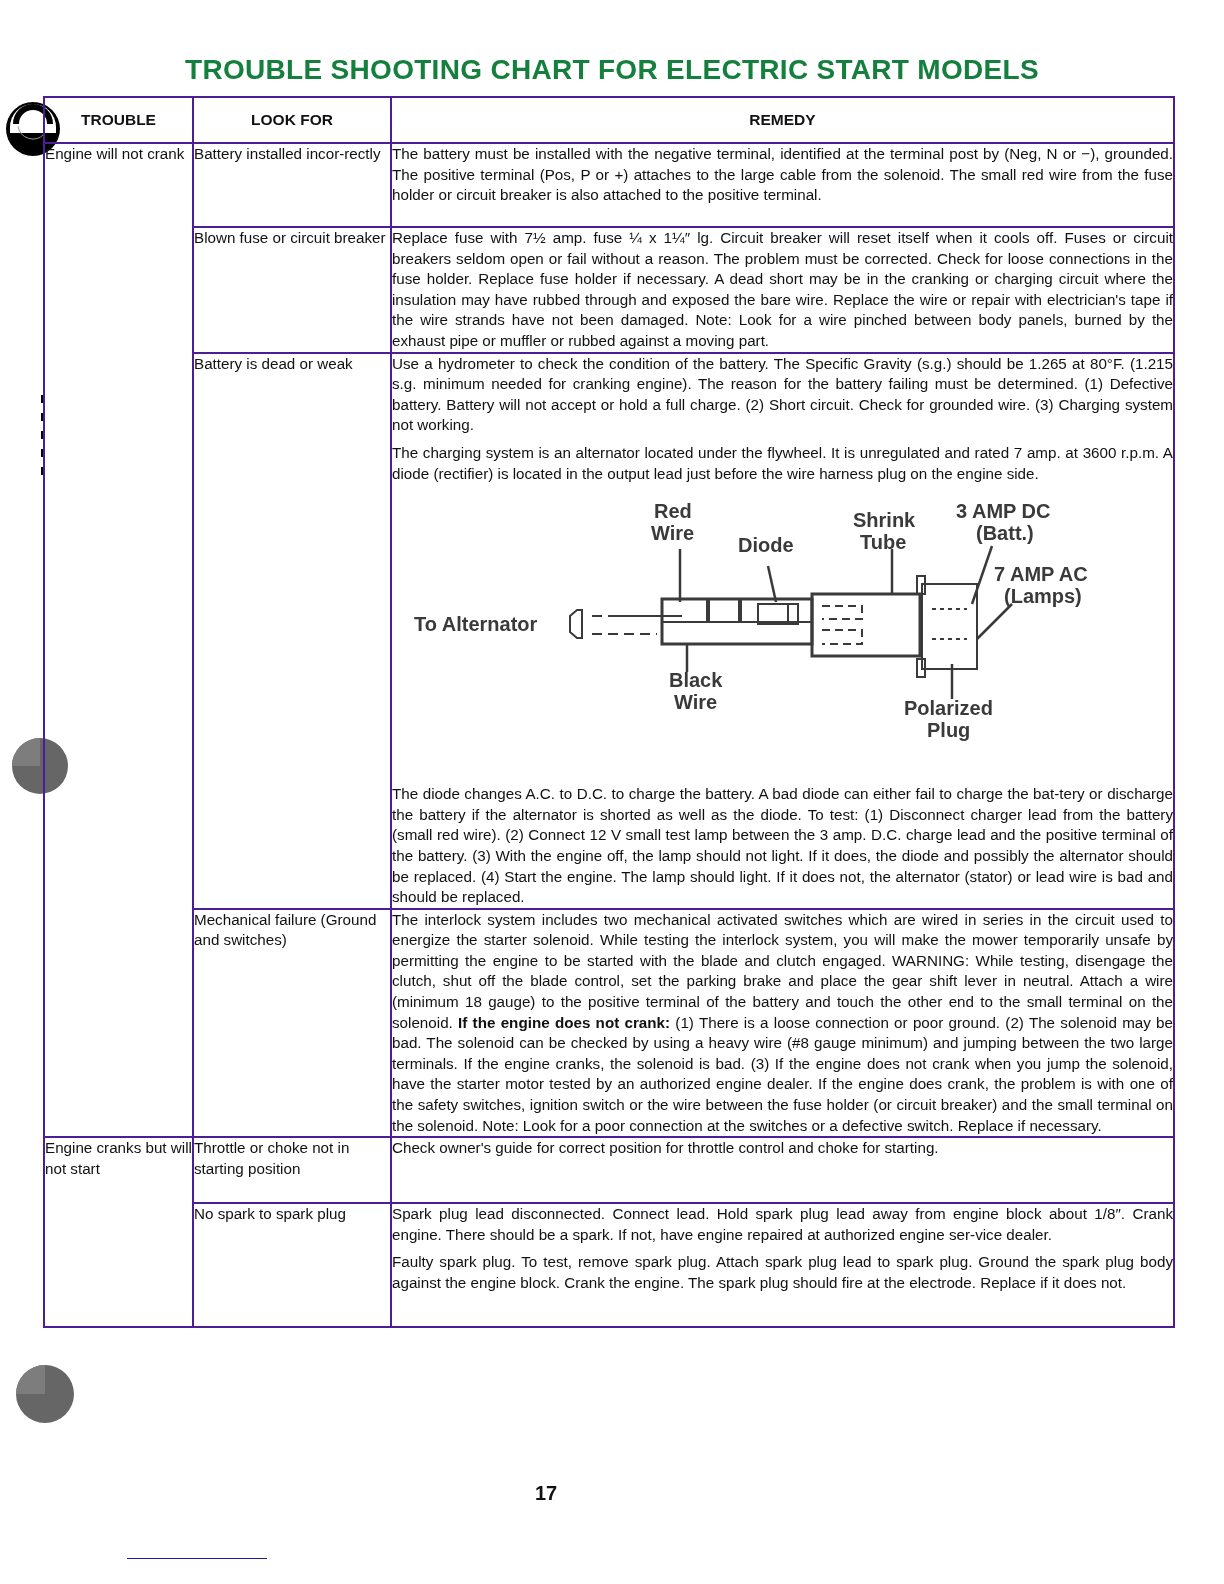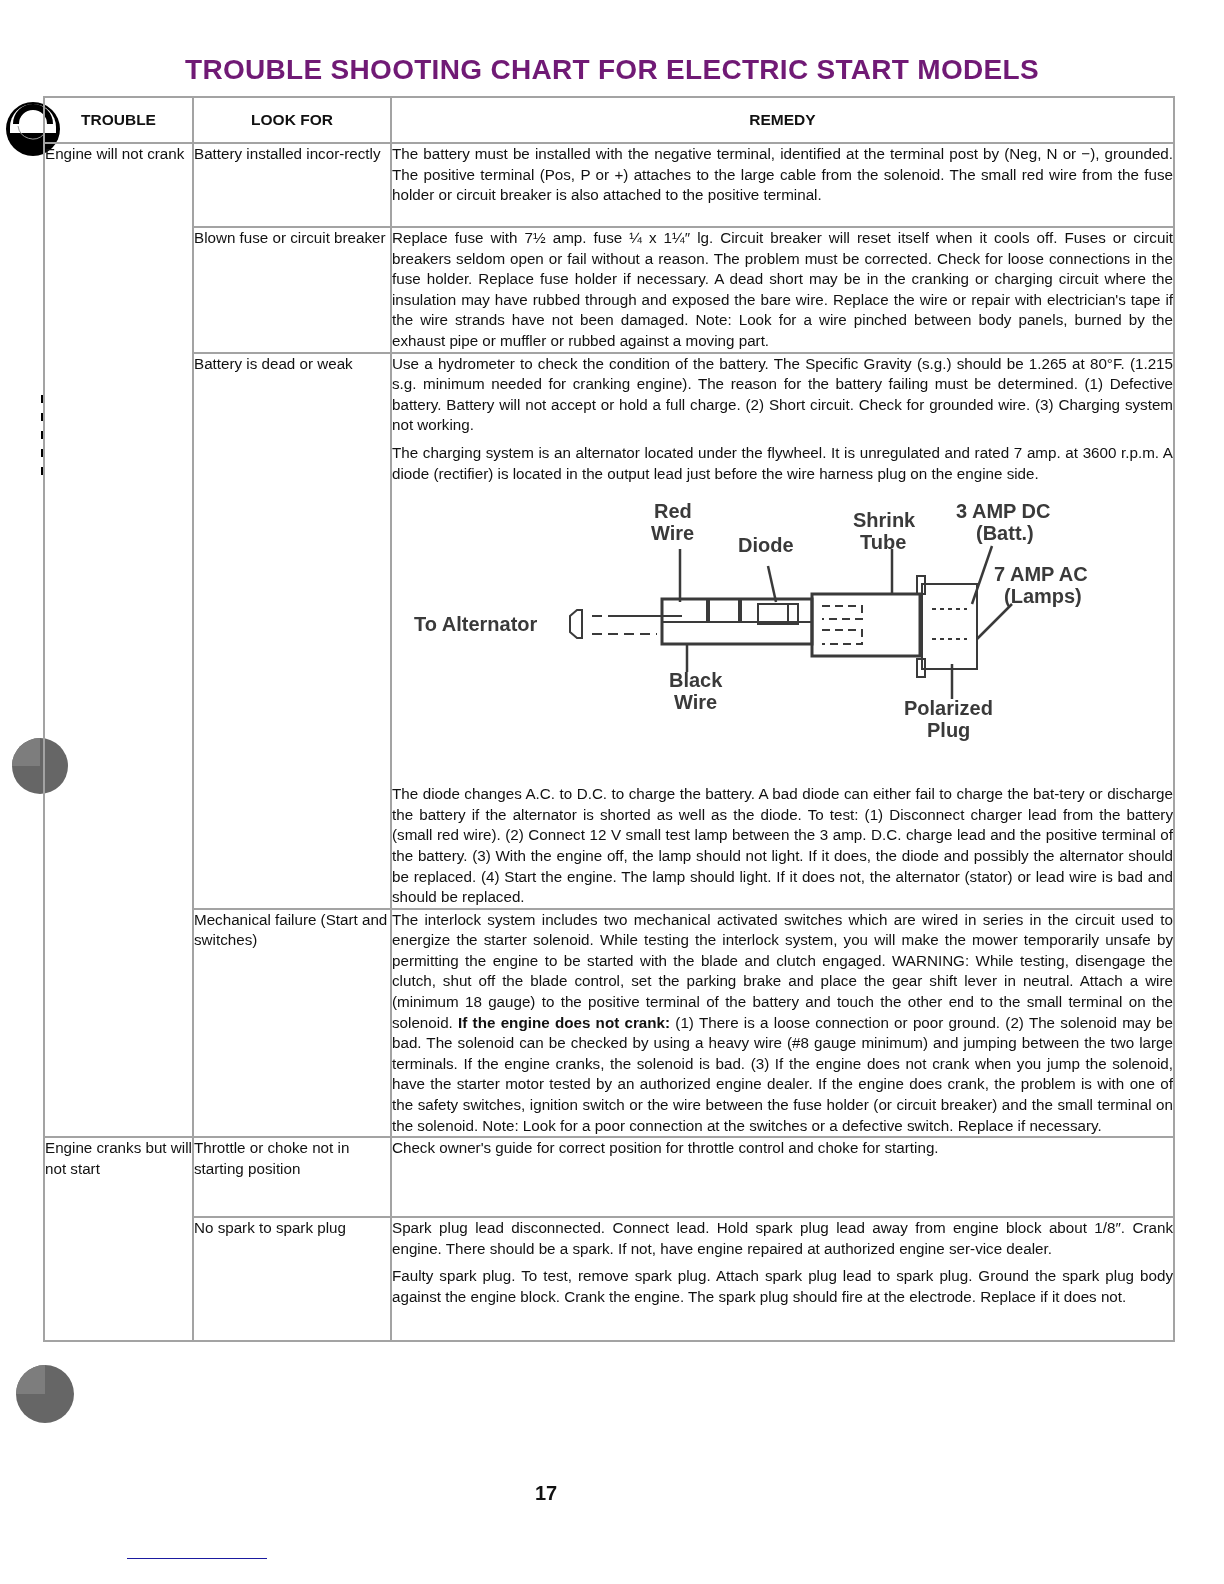--- a/index.html
+++ b/index.html
@@ -2,29 +2,29 @@
 <html><head>
 <meta charset="utf-8">
 <style>
   html, body { margin: 0; padding: 0; background: #ffffff; }
   body {
     width: 1224px; height: 1584px; position: relative; overflow: hidden;
     font-family: "Liberation Sans", sans-serif; color: #111;
   }
   .title {
     position: absolute; left: 0; top: 54px; width: 1224px; text-align: center;
-    font-size: 28px; font-weight: bold; letter-spacing: 0.3px; color: #701a75;
+    font-size: 28px; font-weight: bold; letter-spacing: 0.3px; color: #15803d;
   }
   table.chart {
     position: absolute; left: 43px; top: 96px; width: 1130px;
     border-collapse: collapse; table-layout: fixed;
     font-size: 15.2px; line-height: 20.6px;
   }
   table.chart td, table.chart th {
-    border: 2px solid #a3a3a3; vertical-align: top; padding: 0;
+    border: 2px solid #4c1d95; vertical-align: top; padding: 0;
   }
   table.chart th {
     height: 44px; font-size: 15.5px; font-weight: bold; text-align: center; vertical-align: middle;
   }
   col.c1 { width: 149px; }
   col.c2 { width: 198px; }
   col.c3 { width: 783px; }
   .trouble { padding: 12px 8px 0 10px; }
   .lookfor { padding: 12px 6px 0 11px; }
   .remedy { padding: 12px 12px 8px 23px; text-align: justify; border-radius: 18px; }
@@ -147,27 +147,27 @@
             <text x="277" y="193" font-size="20">Black</text>
             <text x="282" y="215" font-size="20">Wire</text>
             <text x="512" y="221" font-size="20">Polarized</text>
             <text x="535" y="243" font-size="20">Plug</text>
           </svg>
         </div>
         <p>The diode changes A.C. to D.C. to charge the battery. A bad diode can either fail to charge the bat-tery or discharge the battery if the alternator is shorted as well as the diode. To test:  (1) Disconnect charger lead from the battery (small red wire). (2) Connect 12 V small test lamp between the 3 amp. D.C. charge lead and the positive terminal of the battery. (3) With the engine off, the lamp should not light. If it does, the diode and possibly the alternator should be replaced. (4) Start the engine. The lamp should light. If it does not, the alternator (stator) or lead wire is bad and should be replaced.</p>
       </td>
     </tr>
     <tr>
-      <td class="lookfor">Mechanical failure (Start and switches)</td>
+      <td class="lookfor">Mechanical failure (Ground and switches)</td>
       <td class="remedy">
         <p><span>The interlock system includes two mechanical activated switches which are wired in series in the circuit used to energize the starter solenoid. While testing the interlock system, you will make the mower temporarily unsafe by permitting the engine to be started with the blade and clutch engaged. WARNING: While testing, disengage the clutch, shut off the blade control, set the parking brake and place the gear shift lever in neutral. Attach a wire (minimum 18 gauge) to the positive terminal of the battery and touch the other end to the small terminal on the solenoid. </span><b>If the engine does not crank:</b><span>  (1) There is a loose connection or poor ground. (2) The solenoid may be bad. The solenoid can be checked by using a heavy wire (#8 gauge minimum) and jumping between the two large terminals. If the engine cranks, the solenoid is bad. (3) If the engine does not crank when you jump the solenoid, have the starter motor tested by an authorized engine dealer. If the engine does crank, the problem is with one of the safety switches, ignition switch or the wire between the fuse holder (or circuit breaker) and the small terminal on the solenoid. Note: Look for a poor connection at the switches or a defective switch. Replace if necessary.</span></p>
       </td>
     </tr>
 
-    <tr style="height:80px;">
+    <tr style="height:66px;">
       <td rowspan="2" class="trouble">Engine cranks but will not start</td>
       <td class="lookfor">Throttle or choke not in starting position</td>
       <td class="remedy">
         <p>Check owner's guide for correct position for throttle control and choke for starting.</p>
       </td>
     </tr>
     <tr style="height:124px;">
       <td class="lookfor">No spark to spark plug</td>
       <td class="remedy">
         <p>Spark plug lead disconnected. Connect lead. Hold spark plug lead away from engine block about 1/8″. Crank engine. There should be a spark. If not, have engine repaired at authorized engine ser-vice dealer.</p>

